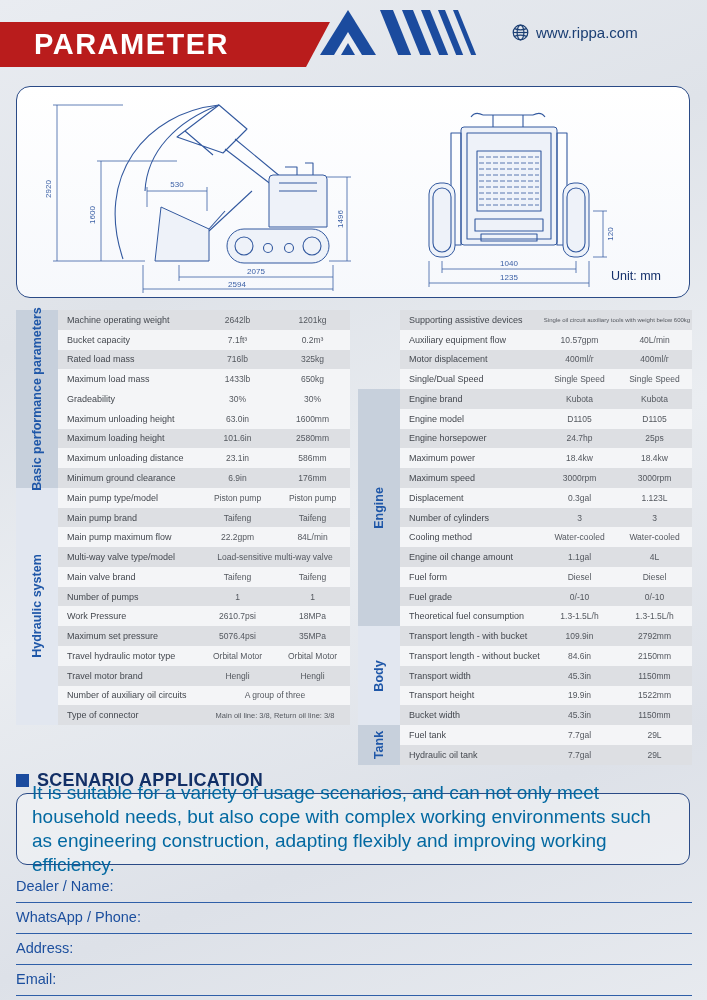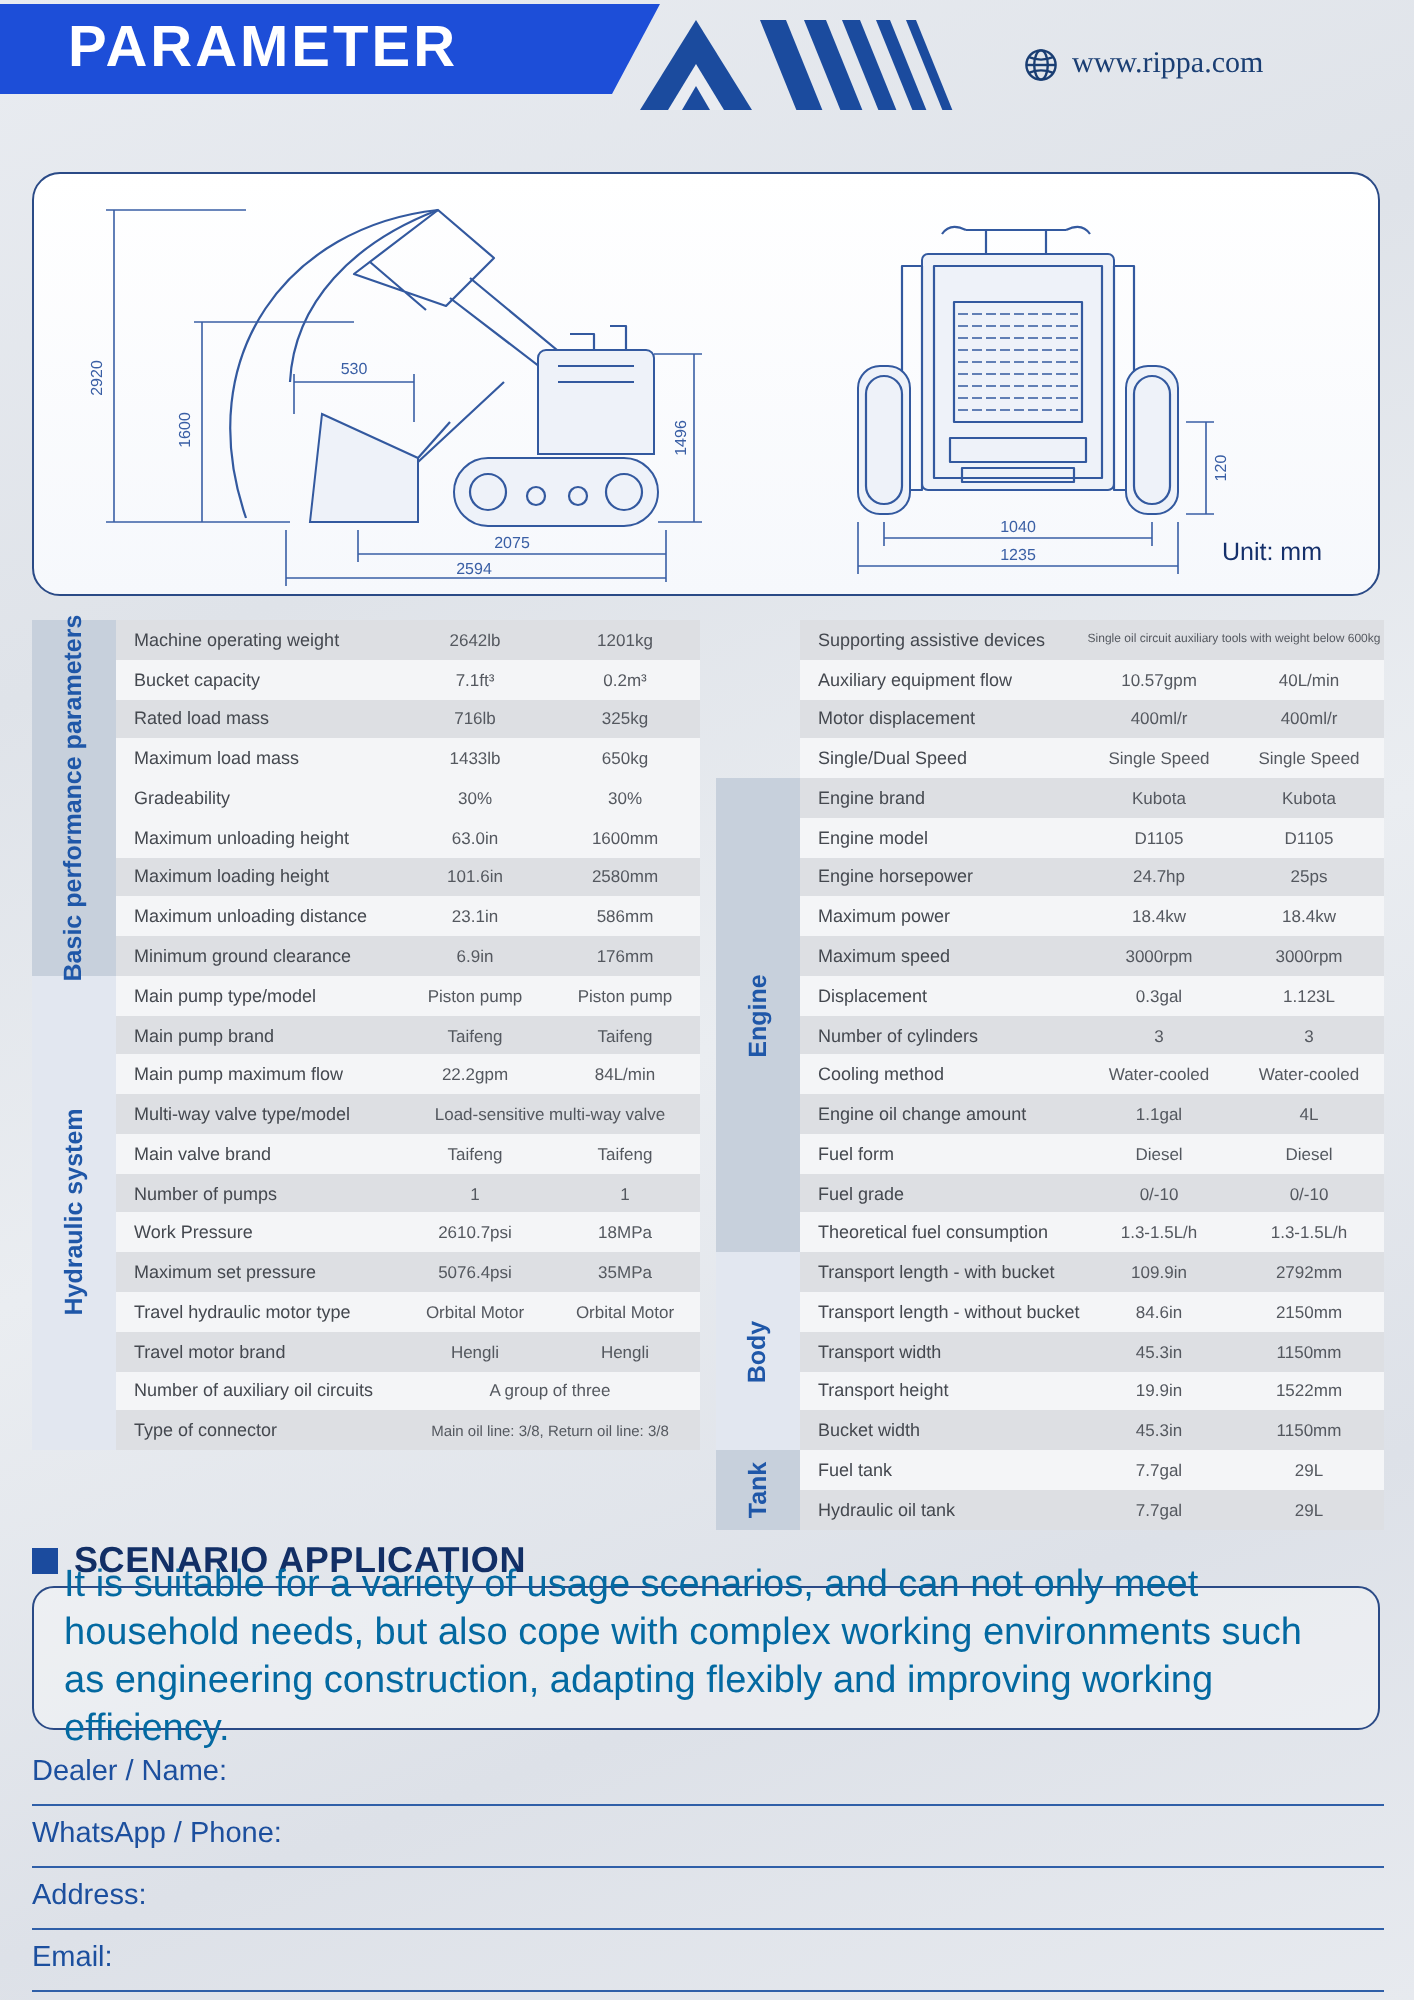--- a/index.html
+++ b/index.html
@@ -3,31 +3,31 @@
 <meta charset="utf-8">
 <style>
   * { margin:0; padding:0; box-sizing:border-box; }
   html,body { width:707px; height:1000px; }
   body {
     font-family:"Liberation Sans", sans-serif;
     background:linear-gradient(160deg,#e9ecf1 0%,#dfe3e9 28%,#eaedf1 52%,#dde1e8 78%,#e7eaef 100%);
     position:relative; overflow:hidden; color:#3c4148;
   }
   
-  .header-bar{position:absolute;left:0;top:2px;width:330px;height:45px;background:#1d4ed8;
+  .header-bar{position:absolute;left:0;top:22px;width:330px;height:45px;background:#b91c1c;
     clip-path:polygon(0 0,100% 0,calc(100% - 24px) 100%,0 100%);display:flex;align-items:center;}
   .header-title{color:#fff;font-size:29px;font-weight:bold;letter-spacing:1.5px;padding-left:34px;}
   .logo-mark{position:absolute;top:10px;left:318px;width:130px;height:45px;}
   .logo-tri{position:absolute;bottom:0;width:0;height:0;}
   .tri-outer{left:2px;border-left:28px solid transparent;border-right:28px solid transparent;border-bottom:45px solid #1b4b9e;}
   .tri-inner{left:16px;border-left:14px solid transparent;border-right:14px solid transparent;border-bottom:23px solid #e9ecf1;}
   .tri-core{left:23px;border-left:7px solid transparent;border-right:7px solid transparent;border-bottom:12px solid #1b4b9e;}
   .logo-stripe{position:absolute;top:0;height:45px;background:#1b4b9e;transform:skewX(22deg);transform-origin:top left;}
   .s1{left:62px;width:13px;} .s2{left:84px;width:11px;} .s3{left:103px;width:9px;} .s4{left:120px;width:7px;} .s5{left:135px;width:5px;}
-  .site{position:absolute;top:24px;left:512px;display:flex;align-items:flex-end;gap:7px;color:#1a3e73;font-size:15px;font-family:Liberation Serif, serif;}
+  .site{position:absolute;top:24px;left:512px;display:flex;align-items:flex-end;gap:7px;color:#1a3e73;font-size:15px;}
   .globe-icon svg{display:block;}
   
   .panel{position:absolute;left:16px;top:86px;width:674px;height:212px;background:linear-gradient(#ffffff,#f6f8fc);
     border:1.6px solid #2a4a86;border-radius:14px;}
   .panel svg{position:absolute;top:4px;}
   .svg-side{left:10px;} .svg-rear{left:370px;}
   .unit-label{position:absolute;right:28px;bottom:14px;font-size:12.5px;color:#15306b;}
   .dim{stroke:#3a5fa5;stroke-width:0.8;fill:none;}
   .art{stroke:#33599f;stroke-width:1.1;fill:none;stroke-linejoin:round;}
   .artf{stroke:#33599f;stroke-width:1;fill:#eef2f9;}

